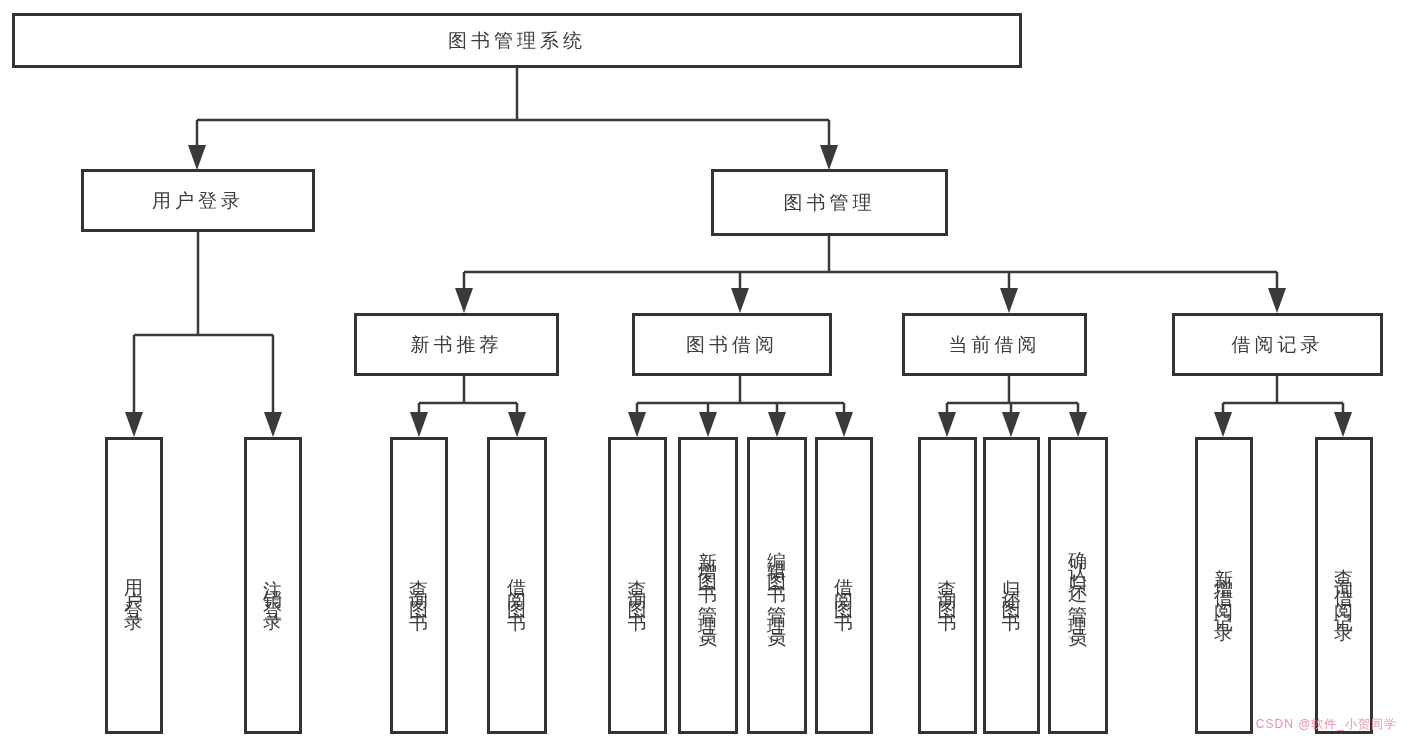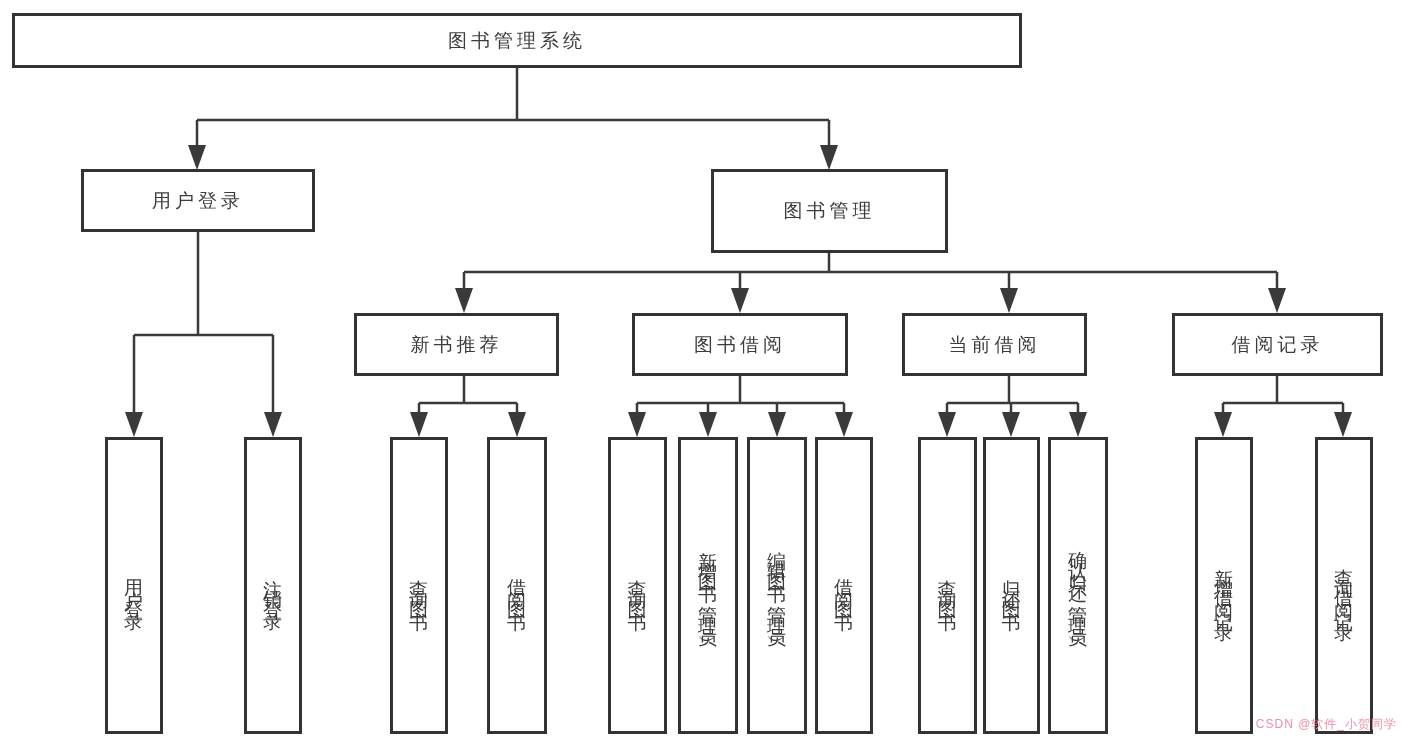--- a/index.html
+++ b/index.html
@@ -45,23 +45,23 @@
   .leaf .vtext {
     writing-mode: vertical-rl;
     text-orientation: mixed;
     letter-spacing: 11px;
     font-size: 19px;
     line-height: 1;
   }
   
   .pos-root            { left: 12px;   top: 13px;  width: 1010px; height: 55px; }
   .pos-user-login      { left: 81px;   top: 169px; width: 234px;  height: 63px; }
-  .pos-book-mgmt       { left: 711px;  top: 169px; width: 237px;  height: 84px; }
+  .pos-book-mgmt       { left: 711px;  top: 169px; width: 237px;  height: 67px; }
   .pos-new-book-rec    { left: 354px;  top: 313px; width: 205px;  height: 63px; }
-  .pos-book-borrow     { left: 632px;  top: 313px; width: 216px;  height: 63px; }
+  .pos-book-borrow     { left: 632px;  top: 313px; width: 200px;  height: 63px; }
   .pos-current-borrow  { left: 902px;  top: 313px; width: 185px;  height: 63px; }
   .pos-borrow-records  { left: 1172px; top: 313px; width: 211px;  height: 63px; }
   .pos-leaf-1  { left: 105px;  width: 58px; }
   .pos-leaf-2  { left: 244px;  width: 58px; }
   .pos-leaf-3  { left: 390px;  width: 58px; }
   .pos-leaf-4  { left: 487px;  width: 60px; }
   .pos-leaf-5  { left: 608px;  width: 59px; }
   .pos-leaf-6  { left: 678px;  width: 60px; }
   .pos-leaf-7  { left: 747px;  width: 60px; }
   .pos-leaf-8  { left: 815px;  width: 58px; }

